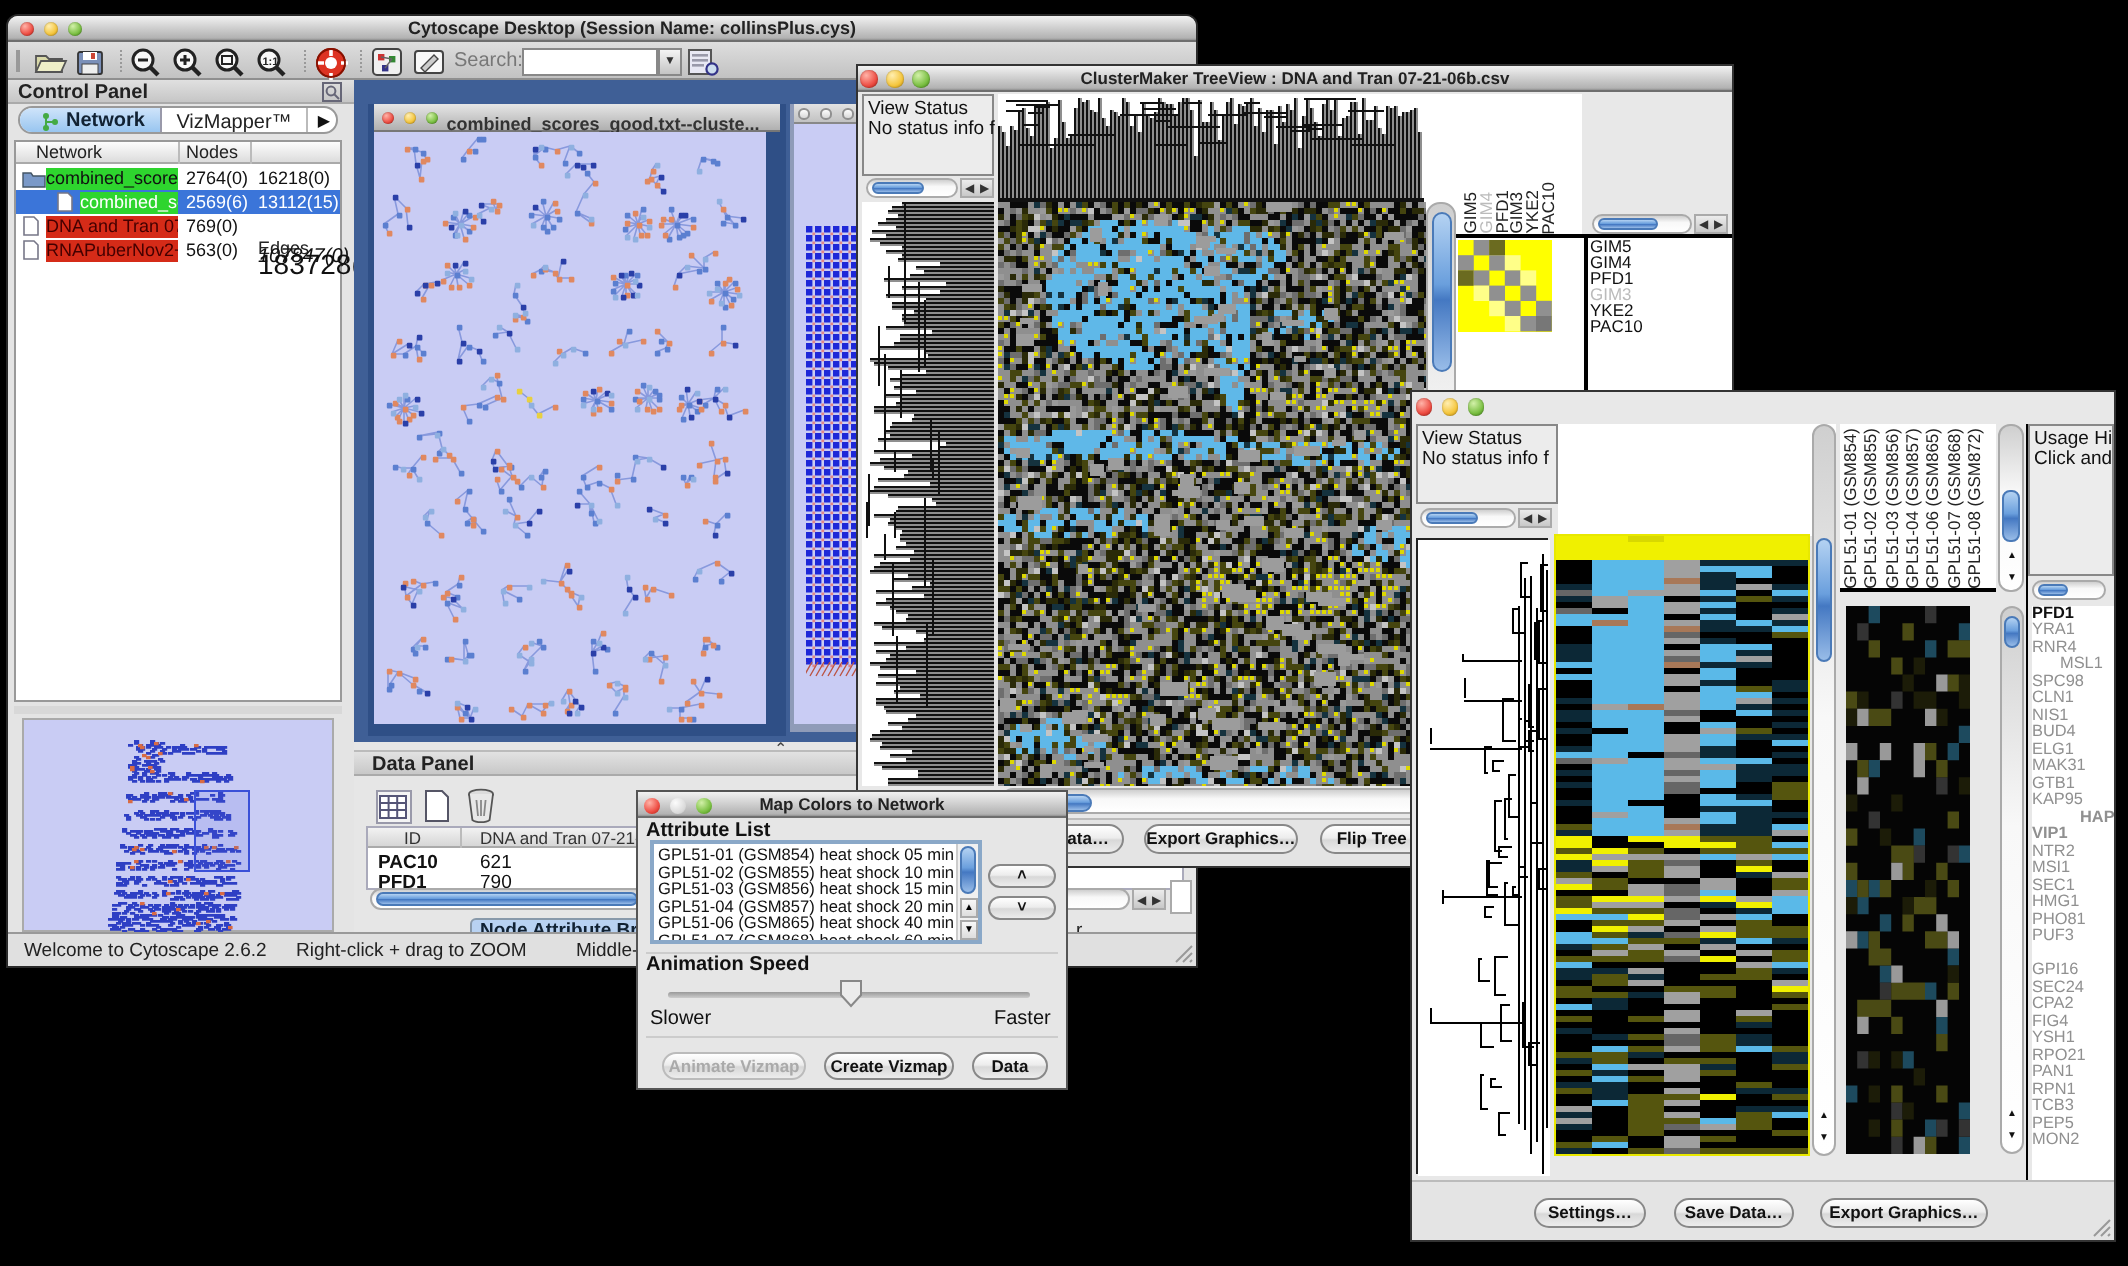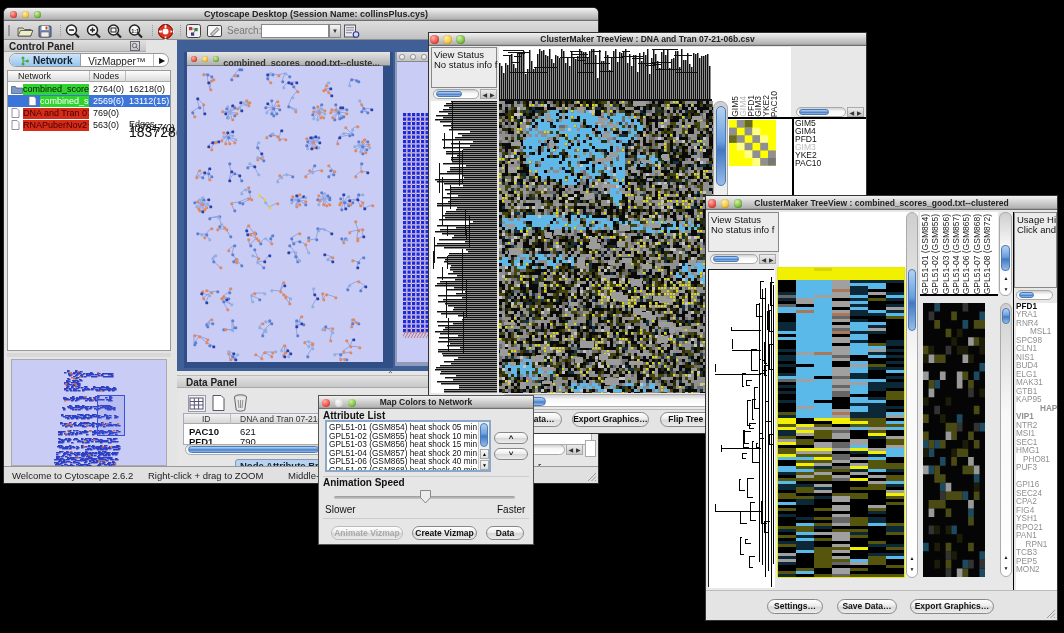--- a/index.html
+++ b/index.html
@@ -84,21 +84,21 @@
     <div class="abs" style="left:257px;top:16px;width:68px;height:14px;background:#fff;border:1px solid #888;"></div>
     <div class="abs" style="left:325px;top:16px;width:12px;height:14px;background:linear-gradient(#f4f4f4,#c4c4c4);border:1px solid #888;font-size:6px;text-align:center;line-height:13px;color:#333;">▼</div>
     <div class="abs" style="left:339px;top:15px;width:17px;height:16px;"><svg width="18" height="16">
         <rect x="1.5" y="2" width="11" height="12" fill="#e8e8f4" stroke="#555"></rect>
         <rect x="3" y="4" width="8" height="1.3" fill="#99a"></rect>
         <rect x="3" y="6.5" width="8" height="1.3" fill="#99a"></rect>
         <rect x="3" y="9" width="6" height="1.3" fill="#99a"></rect>
         <circle cx="13" cy="11.5" r="2.8" fill="#cde" stroke="#338" stroke-width="1.1"></circle>
       </svg></div>
 <div class="abs" style="left:0;top:32px;width:173px;height:426px;background:#e4e4e4;">
-<div class="abs" style="left:0;top:0;width:142px;height:12px;background:linear-gradient(#e0e0e0,#c6c6c6);border-bottom:1px solid #aaa;">
+<div class="abs" style="left:0;top:0;width:173px;height:12px;background:linear-gradient(#e0e0e0,#c6c6c6);border-bottom:1px solid #aaa;">
         <span style="position:absolute;left:5px;top:1px;font-size:10px;font-weight:bold;color:#222;">Control Panel</span>
         <svg style="position:absolute;right:6px;top:1px;" width="10" height="10">
           <rect x="0.5" y="0.5" width="9" height="9" fill="none" stroke="#667" stroke-width="1"></rect>
           <circle cx="4.5" cy="4.5" r="2.2" fill="none" stroke="#667"></circle>
           <line x1="6" y1="6" x2="8.5" y2="8.5" stroke="#667"></line>
         </svg>
       </div>
 <div class="abs" style="left:5px;top:13px;width:160px;height:14px;background:#fff;border:1px solid #999;border-radius:7px;overflow:hidden;">
         <div class="abs" style="left:0;top:0;width:71px;height:14px;background:linear-gradient(#cfe4fa,#8fc0ee);border-right:1px solid #99a;">
           <svg style="position:absolute;left:11px;top:2px;" width="9" height="10">
@@ -328,21 +328,20 @@
 <div class="abs" style="left:366px;top:87px;font-size:8.5px;line-height:7.9px;color:#111;">GIM5<br>GIM4<br>PFD1<br><span style="color:#bbb">GIM3</span><br>YKE2<br>PAC10</div>
 <div class="scrolltrack" style="left:71px;top:361px;width:211px;height:13px;border-radius:7px;">
       <div class="aquapill" style="left:2px;top:1.5px;width:43px;height:9px;border-radius:5px;"></div>
     </div>
 <div class="abs" style="left:0;top:376px;width:437px;height:24px;background:#e4e4e4;border-top:1px solid #bbb;"></div>
 <div class="macbtn" style="left:91px;top:379px;width:42px;height:15px;font-size:8.5px;font-weight:bold;line-height:13px;">Data…</div>
 <div class="macbtn" style="left:143px;top:379px;width:77px;height:15px;font-size:8.5px;font-weight:bold;line-height:13px;">Export Graphics…</div>
 <div class="macbtn" style="left:231px;top:379px;width:80px;height:15px;font-size:8.5px;font-weight:bold;line-height:13px;">Flip Tree Nodes</div>
 </div>
 <div class="win" style="left:706px;top:196px;width:351px;height:424px;background:#e8e8e8;box-shadow:0 0 0 1px #333;">
-<div class="titlebar" style="height:14px;"><span class="titletext" style="line-height:14px;">ClusterMaker TreeView : combined_scores_good.txt--clustered</span></div>
 <div style="position:absolute;left:1.8px;top:3.3px;width:8.4px;height:8.4px;border-radius:50%;background:radial-gradient(circle at 35% 30%, #ffb3a8, #ee4e44 60%, #a51a10);box-shadow:inset 0 0 1px rgba(0,0,0,.35);"></div>
     <div style="position:absolute;left:14.8px;top:3.3px;width:8.4px;height:8.4px;border-radius:50%;background:radial-gradient(circle at 35% 30%, #ffeeb0, #f5c63d 60%, #b8860b);box-shadow:inset 0 0 1px rgba(0,0,0,.35);"></div>
     <div style="position:absolute;left:27.8px;top:3.3px;width:8.4px;height:8.4px;border-radius:50%;background:radial-gradient(circle at 35% 30%, #d2f0a8, #7bc043 60%, #3a7a10);box-shadow:inset 0 0 1px rgba(0,0,0,.35);"></div>
 <div class="abs" style="left:2px;top:16px;width:71px;height:40px;background:#ececec;border:1px solid #888;">
       <span style="position:absolute;left:2px;top:1px;font-size:9.5px;color:#111;">View Status</span>
       <span style="position:absolute;left:2px;top:11px;font-size:9.5px;color:#111;white-space:nowrap;">No status info f</span>
     </div>
 <div class="scrolltrack" style="left:4px;top:58px;width:48px;height:10px;">
       <div class="aquapill" style="left:2px;top:1px;width:26px;height:6px;"></div>
     </div>
@@ -421,31 +420,31 @@
       <div style="color:#909090;font-weight:normal;">ELG1</div>
       <div style="color:#909090;font-weight:normal;">MAK31</div>
       <div style="color:#909090;font-weight:normal;">GTB1</div>
       <div style="color:#909090;font-weight:normal;">KAP95</div>
       <div style="color:#909090;font-weight:bold;margin-left:24px;">HAP3</div>
       <div style="color:#909090;font-weight:bold;">VIP1</div>
       <div style="color:#909090;font-weight:normal;">NTR2</div>
       <div style="color:#909090;font-weight:normal;">MSI1</div>
       <div style="color:#909090;font-weight:normal;">SEC1</div>
       <div style="color:#909090;font-weight:normal;">HMG1</div>
-      <div style="color:#909090;font-weight:normal;text-align:center;">PHO81</div>
+      <div style="color:#909090;font-weight:normal;">PHO81</div>
       <div style="color:#909090;font-weight:normal;">PUF3</div>
       <div style="color:#909090;font-weight:normal;padding-left:45px;">HRD3</div>
       <div style="color:#909090;font-weight:normal;">GPI16</div>
       <div style="color:#909090;font-weight:normal;">SEC24</div>
       <div style="color:#909090;font-weight:normal;">CPA2</div>
       <div style="color:#909090;font-weight:normal;">FIG4</div>
       <div style="color:#909090;font-weight:normal;">YSH1</div>
       <div style="color:#909090;font-weight:normal;">RPO21</div>
       <div style="color:#909090;font-weight:normal;">PAN1</div>
-      <div style="color:#909090;font-weight:normal;text-align:center;">RPN1</div>
+      <div style="color:#909090;font-weight:normal;">RPN1</div>
       <div style="color:#909090;font-weight:normal;">TCB3</div>
       <div style="color:#909090;font-weight:normal;">PEP5</div>
       <div style="color:#909090;font-weight:normal;">MON2</div>
     </div>
 <div class="abs" style="left:0;top:394px;width:351px;height:30px;background:#e4e4e4;border-top:1px solid #bbb;"></div>
 <div class="macbtn" style="left:61px;top:403px;width:56px;height:15px;font-size:8.5px;font-weight:bold;line-height:13px;">Settings…</div>
 <div class="macbtn" style="left:131px;top:403px;width:60px;height:15px;font-size:8.5px;font-weight:bold;line-height:13px;">Save Data…</div>
 <div class="macbtn" style="left:204px;top:403px;width:84px;height:15px;font-size:8.5px;font-weight:bold;line-height:13px;">Export Graphics…</div>
 <svg style="position:absolute;right:1px;bottom:1px;" width="10" height="10">
       <path d="M9 1 L1 9 M9 4.5 L4.5 9 M9 8 L8 9" stroke="#999" stroke-width="1"></path>

